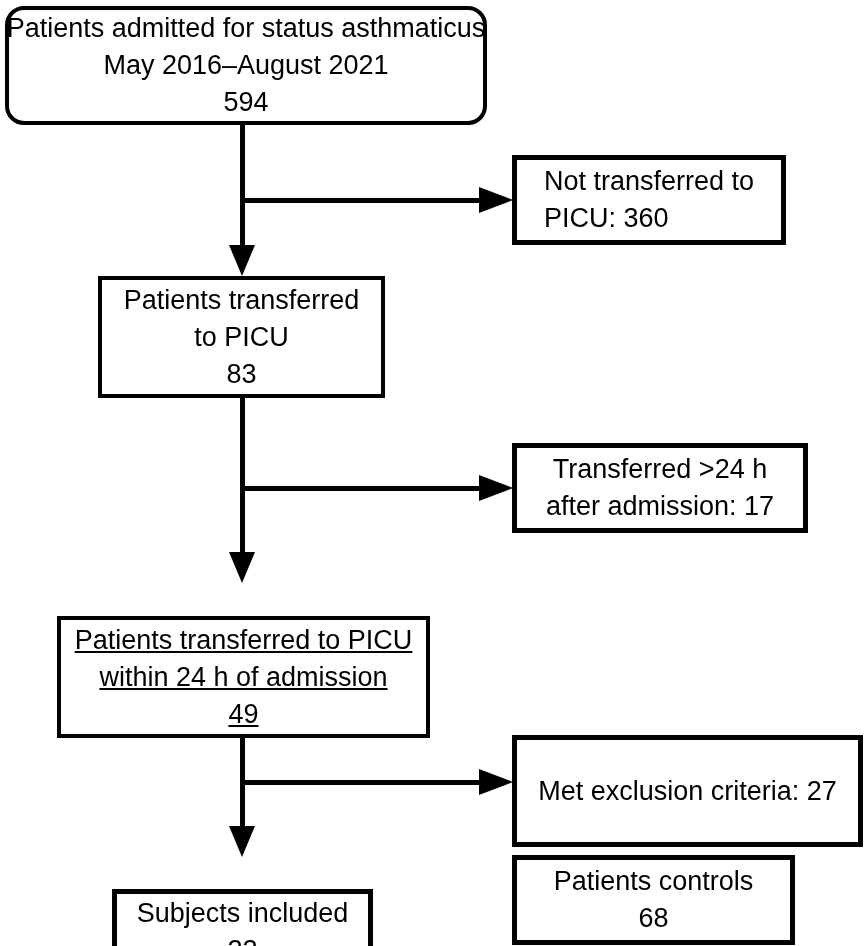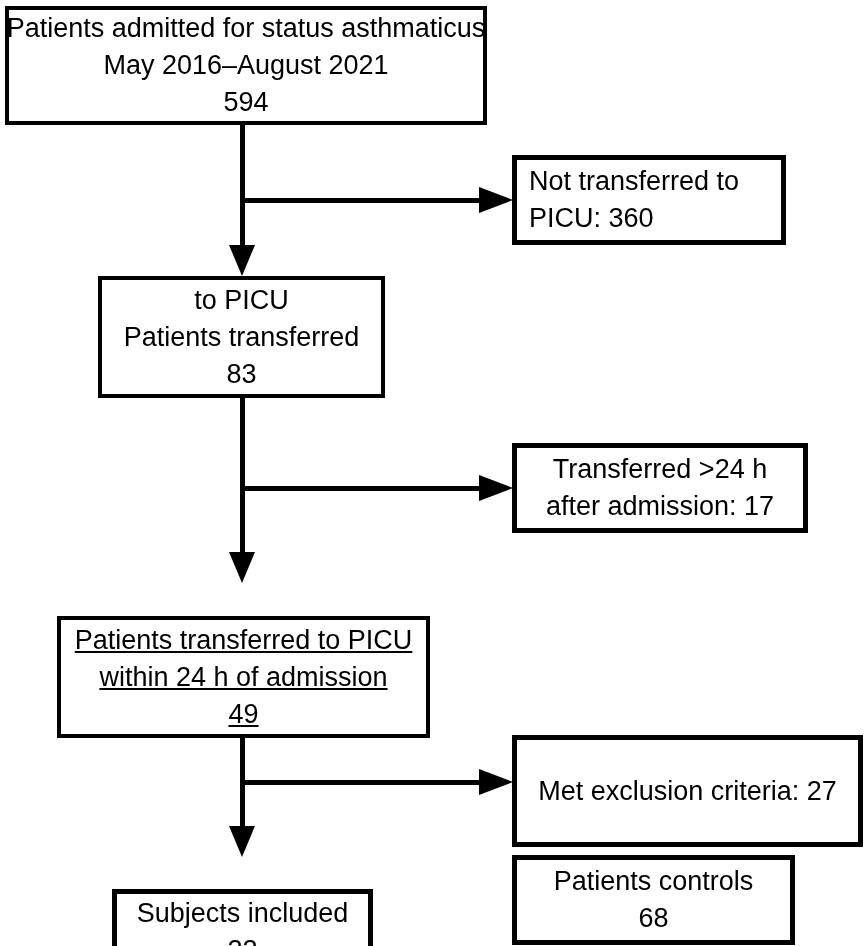--- a/index.html
+++ b/index.html
@@ -27,21 +27,21 @@
     align-items: center;
     text-align: center;
     font-size: 27px;
     line-height: 37px;
     white-space: nowrap;
   }
   .fbox.thick { border-width: 5px; }
   .fbox.left-align {
     align-items: flex-start;
     text-align: center;
-    padding-left: 12px;
+    padding-left: 27px;
   }
   .vline, .hline {
     position: absolute;
     background: #000000;
   }
   .vline { width: 5px; }
   .hline { height: 5px; }
   .arrow-down {
     position: absolute;
     width: 0; height: 0;
@@ -51,21 +51,21 @@
   }
   .arrow-right {
     position: absolute;
     width: 0; height: 0;
     border-top: 13px solid transparent;
     border-bottom: 13px solid transparent;
     border-left: 34px solid #000000;
   }
 
   
-  #box-admitted        { left: 5px;   top: 6px;   width: 482px; height: 119px; }
+  #box-admitted        { left: 5px;   top: 6px;   width: 482px; height: 119px; border-radius: 19px; }
   #box-not-transferred { left: 512px; top: 155px; width: 274px; height: 90px;  }
   #box-transferred     { left: 98px;  top: 276px; width: 287px; height: 122px; }
   #box-late            { left: 512px; top: 443px; width: 296px; height: 90px;  }
   #box-within24        { left: 57px;  top: 616px; width: 373px; height: 122px; text-decoration: underline; }
   #box-exclusion       { left: 512px; top: 735px; width: 351px; height: 112px;  }
   #box-subjects        { left: 112px; top: 889px; width: 261px; height: 86px; align-items: center;  }
   #box-controls        { left: 512px; top: 855px; width: 283px; height: 90px;  }
 
   
   #v1 { left: 240px; top: 123px; height: 128px; }
@@ -106,22 +106,22 @@
     <div>May 2016–August 2021</div>
     <div>594</div>
   </div>
 
   <div class="fbox thick left-align" id="box-not-transferred">
     <div>Not transferred to</div>
     <div>PICU: 360</div>
   </div>
 
   <div class="fbox" id="box-transferred">
+    <div>Patients transferred</div>
     <div>to PICU</div>
-    <div>Patients transferred</div>
     <div>83</div>
   </div>
 
   <div class="fbox thick" id="box-late">
     <div>Transferred &gt;24 h</div>
     <div>after admission: 17</div>
   </div>
 
   <div class="fbox" id="box-within24">
     <div>Patients transferred to PICU</div>

